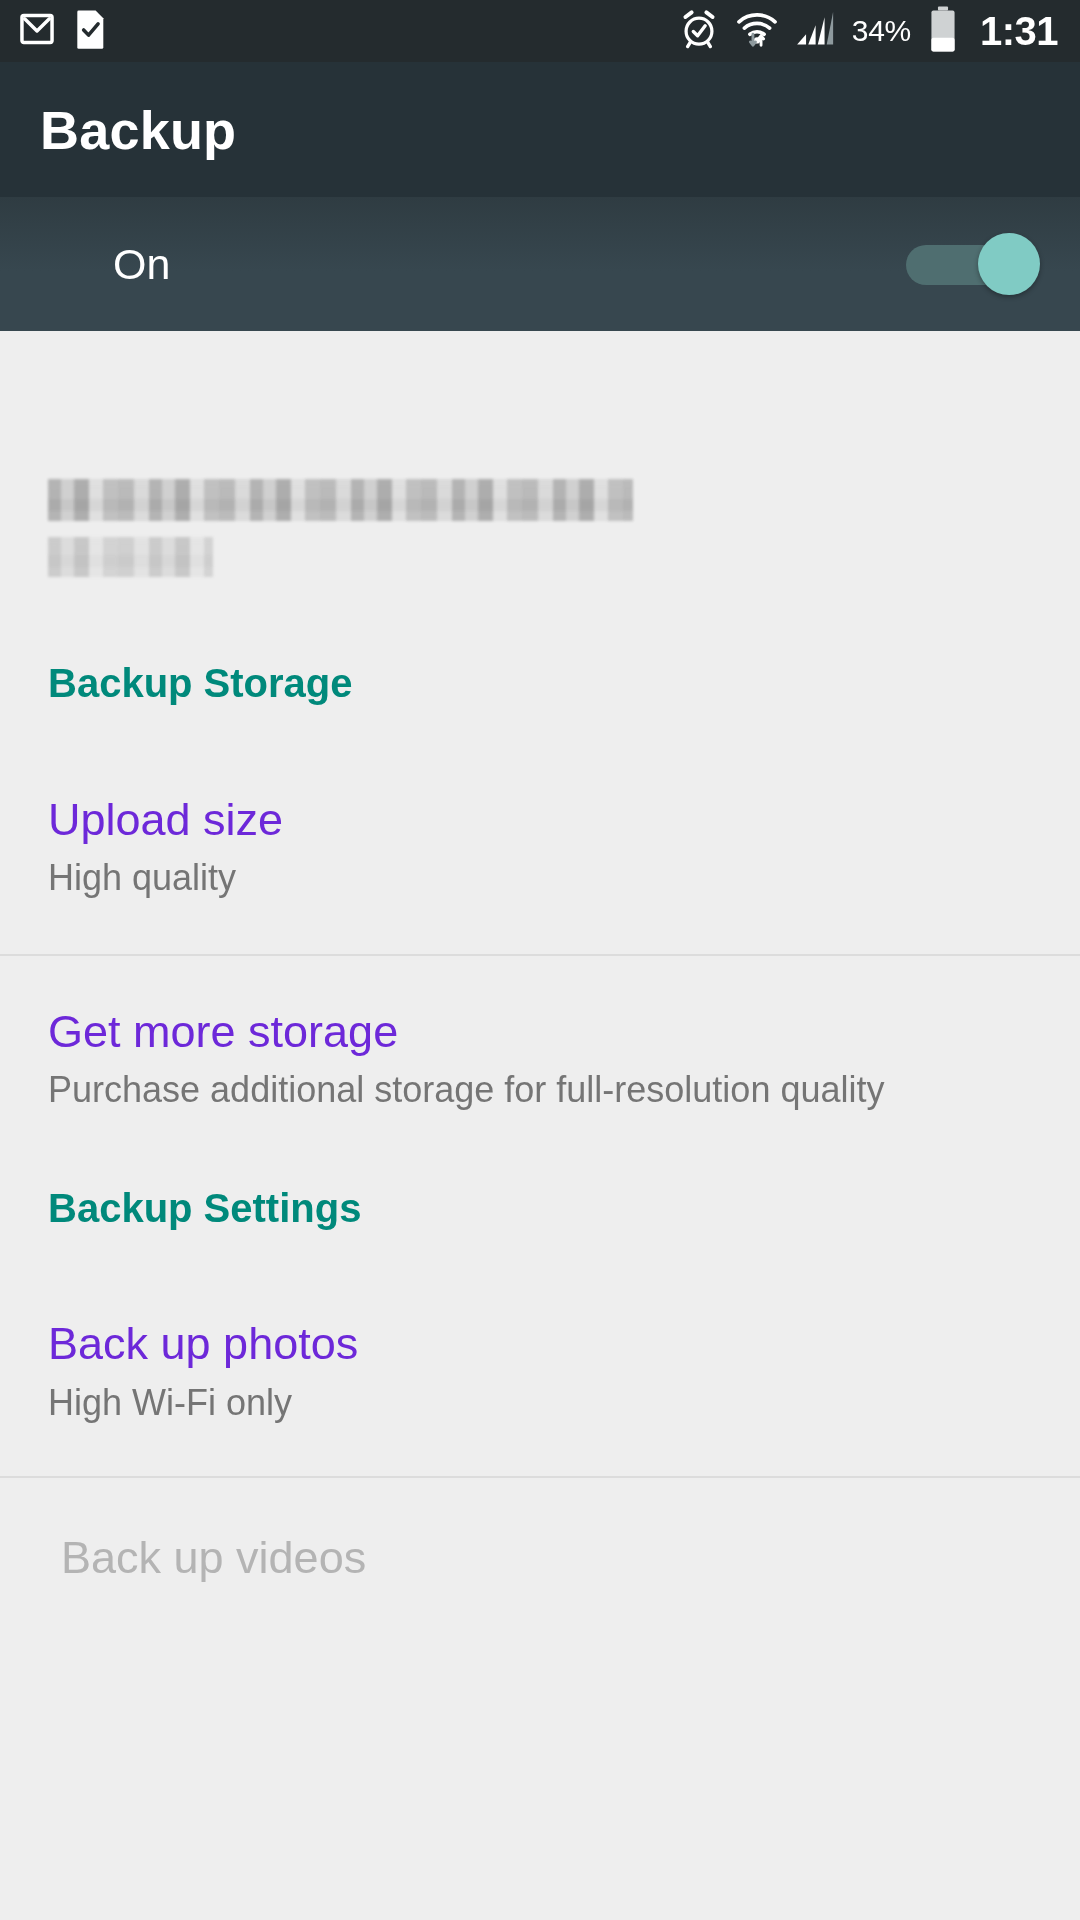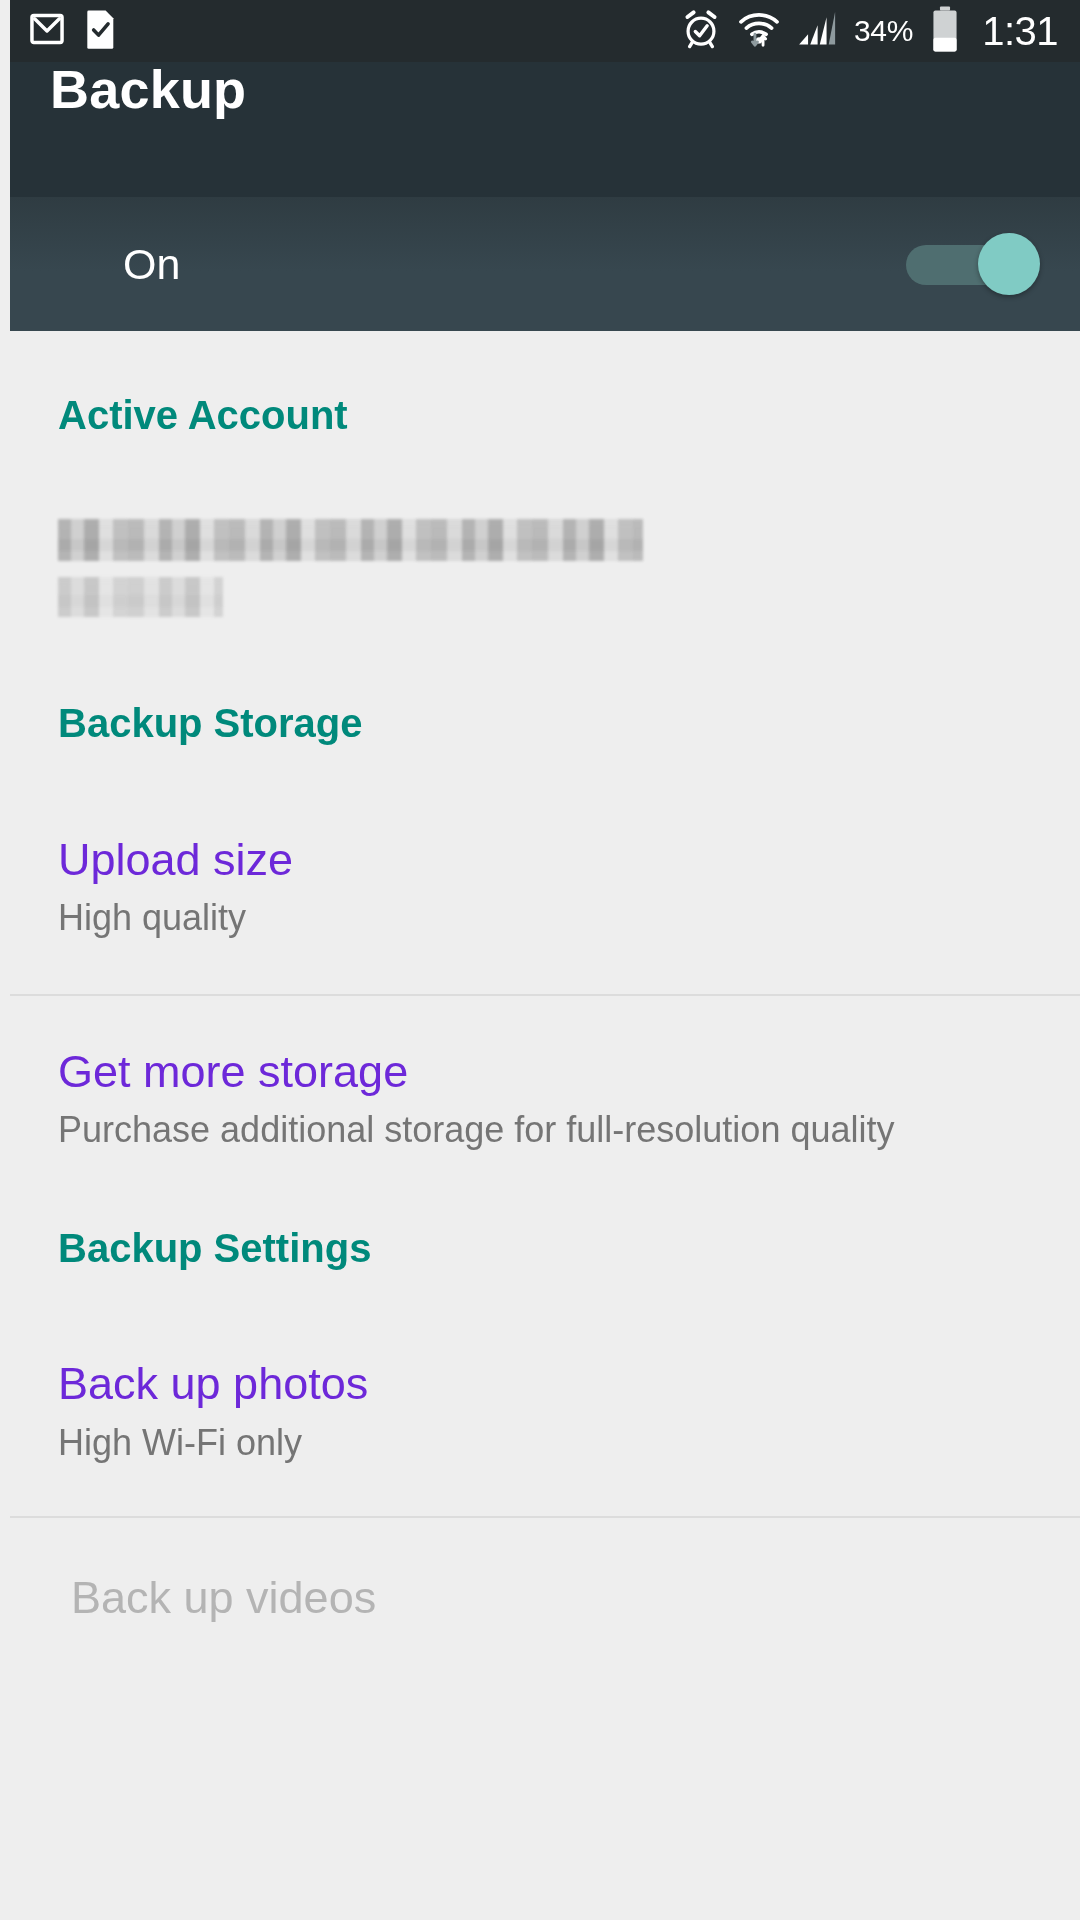--- a/index.html
+++ b/index.html
@@ -6,48 +6,48 @@
   html, body {
     width:1080px; height:1920px;
     background:#eeeeee;
     font-family:"Liberation Sans", sans-serif;
     overflow:hidden;
   }
   #screen {
     position:relative;
     width:1080px; height:1920px;
     background:#eeeeee;
-    display:flex; flex-direction:column;padding-left:10px;
+    display:flex; flex-direction:column;
   }
 
   
   .statusbar {
     height:62px;
     background:#242b2e;
     display:flex; align-items:center;
     padding:0 22px 0 18px;
     flex:0 0 auto;
   }
   .sb-left { display:flex; align-items:center; gap:18px; }
   .sb-right { margin-left:auto; display:flex; align-items:center; gap:17px; }
   .sb-icon { display:block; }
   .sb-battery-pct {
     color:#ffffff; font-size:30px; font-weight:400;
     letter-spacing:-0.3px; line-height:1;
   }
   .sb-clock {
-    color:#ffffff; font-size:40px; font-weight:400;
+    color:#ffffff; font-size:40px; font-weight:700;
     letter-spacing:-0.5px; line-height:1; margin-left:5px;
   }
 
   
   .appbar {
     height:135px;
     background:#263238;
-    display:flex; align-items:flex-start;
+    display:flex; align-items:center;
     padding-left:40px;
     flex:0 0 auto;
   }
   .appbar-title {
     color:#ffffff;
     font-size:54px;
     font-weight:700;
     letter-spacing:0.2px;
     line-height:1;
   }
@@ -224,21 +224,20 @@
     <span class="master-label">On</span>
     <span class="switch">
       <span class="switch-track"></span>
       <span class="switch-thumb"></span>
     </span>
   </div>
 
   <div class="content">
 
     <div class="sp" style="height:64px;"></div>
-    <div class="section-header">Active Account</div>
 
     <div class="sp" style="height:84px;"></div>
     <div class="redacted-block">
       <div class="redact-bar redact-line1"></div>
       <div class="redact-bar redact-line2"></div>
     </div>
 
     <div class="sp" style="height:86px;"></div>
     <div class="section-header">Backup Storage</div>
 

